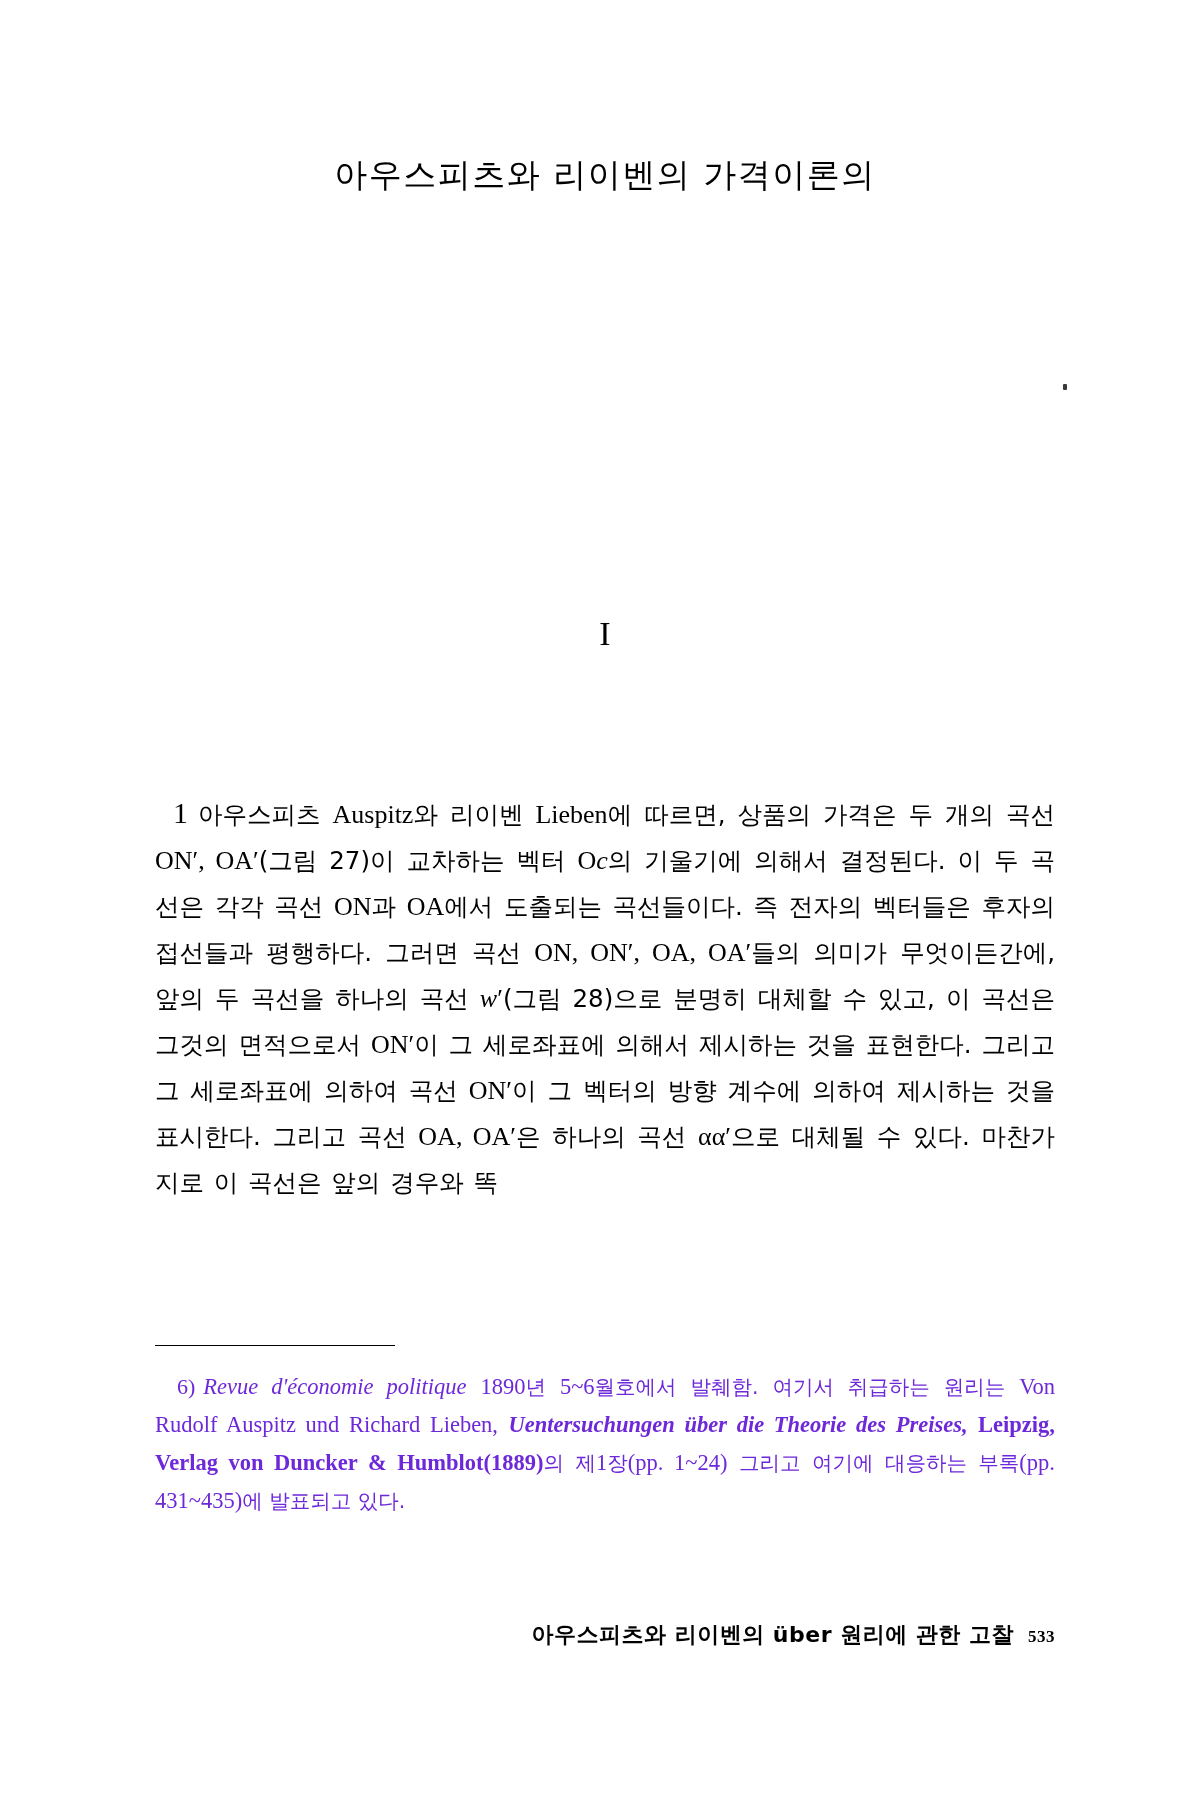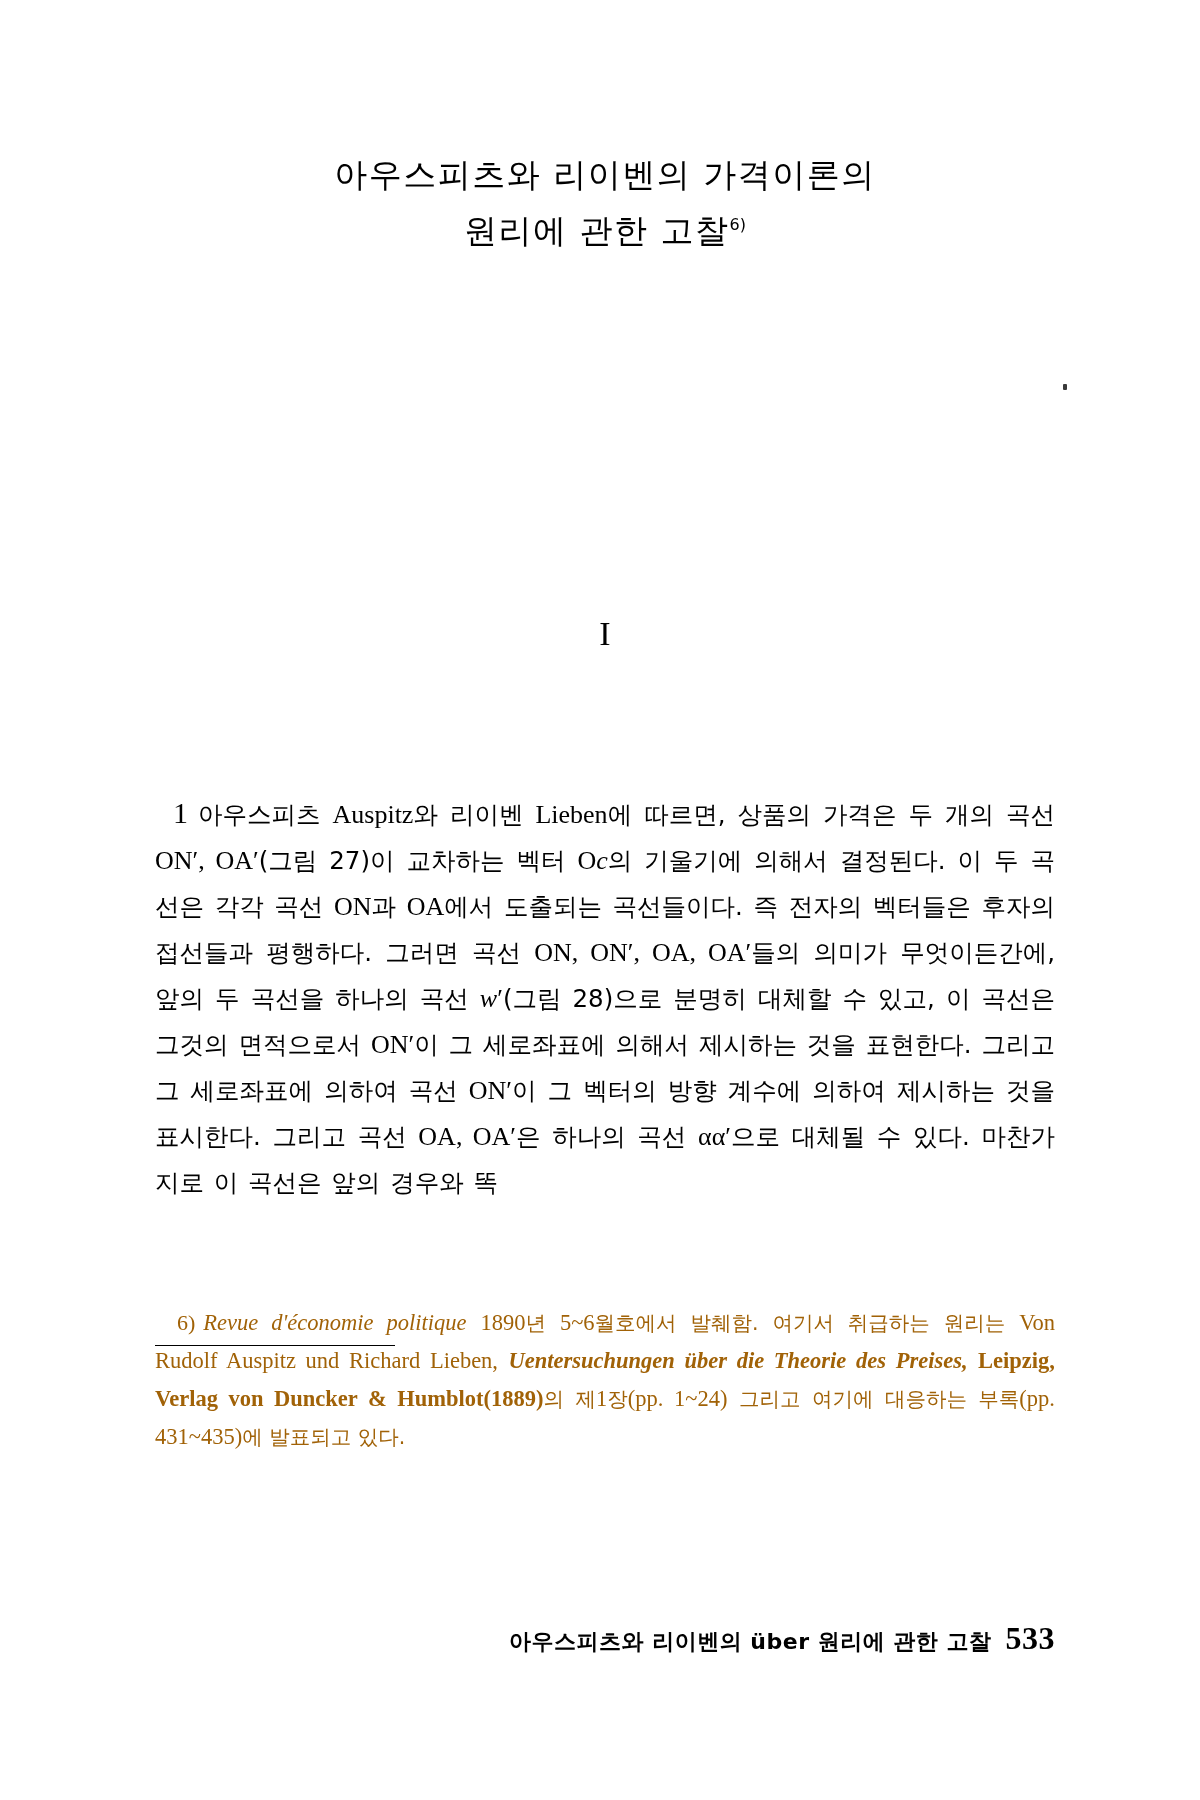--- a/index.html
+++ b/index.html
@@ -104,26 +104,26 @@
     position: absolute;
     left: 0;
     top: 1345px;
     width: 240px;
     height: 1px;
     background: #000;
   }
   .footnote {
     position: absolute;
     left: 0;
-    top: 1304px;
+    top: 1368px;
     width: 900px;
     font-family: "DejaVu Sans", sans-serif;
     font-size: 20.5px;
     line-height: 38px;
-    color: #a16207;
+    color: #6d28d9;
     text-align: justify;
   }
   .footnote .fn-num {
     font-family: "Liberation Serif", serif;
     font-size: 22px;
     padding-left: 22px;
     padding-right: 8px;
   }
   .footnote .lat {
     font-family: "Liberation Serif", serif;
@@ -154,21 +154,21 @@
     width: 900px;
     text-align: right;
     font-family: "DejaVu Sans", sans-serif;
     font-size: 22px;
     font-weight: bold;
     color: #000;
     letter-spacing: 0.5px;
   }
   .running-footer .page-num {
     font-family: "Liberation Serif", serif;
-    font-size: 32px;
+    font-size: 17px;
     font-weight: bold;
     padding-left: 14px;
   }
   .speck-a {
     position: absolute;
     left: 1063px;
     top: 384px;
     width: 4px;
     height: 6px;
     background: #3a3a3a;
@@ -176,21 +176,20 @@
   }
 </style>
 </head>
 <body>
 
 <div class="page">
   <div class="content">
 
     <div class="title-block">
       <div class="title-line">아우스피츠와 리이벤의 가격이론의</div>
-      <div class="title-line"><span>원리에 관한 고찰</span><span class="sup">6)</span></div>
     </div>
 
     <div class="section-numeral">I</div>
 
     <div class="body-block">
       <p class="body-para"><span class="lead">1</span><span>아우스피츠 <span class="lat">Auspitz</span>와 리이벤 <span class="lat">Lieben</span>에 따르면, 상품의 가격은 두 개의 곡선 <span class="lat">ON′, OA′</span>(그림 27)이 교차하는 벡터 <span class="lat">O<span class="ital">c</span></span>의 기울기에 의해서 결정된다. 이 두 곡선은 각각 곡선 <span class="lat">ON</span>과 <span class="lat">OA</span>에서 도출되는 곡선들이다. 즉 전자의 벡터들은 후자의 접선들과 평행하다. 그러면 곡선 <span class="lat">ON, ON′, OA, OA′</span>들의 의미가 무엇이든간에, 앞의 두 곡선을 하나의 곡선 <span class="ital">w</span><span class="lat">′</span>(그림 28)으로 분명히 대체할 수 있고, 이 곡선은 그것의 면적으로서 <span class="lat">ON′</span>이 그 세로좌표에 의해서 제시하는 것을 표현한다. 그리고 그 세로좌표에 의하여 곡선 <span class="lat">ON′</span>이 그 벡터의 방향 계수에 의하여 제시하는 것을 표시한다. 그리고 곡선 <span class="lat">OA, OA′</span>은 하나의 곡선 <span class="lat">αα′</span>으로 대체될 수 있다. 마찬가지로 이 곡선은 앞의 경우와 똑</span></p>
     </div>
 
     <div class="footnote-rule"></div>
 

